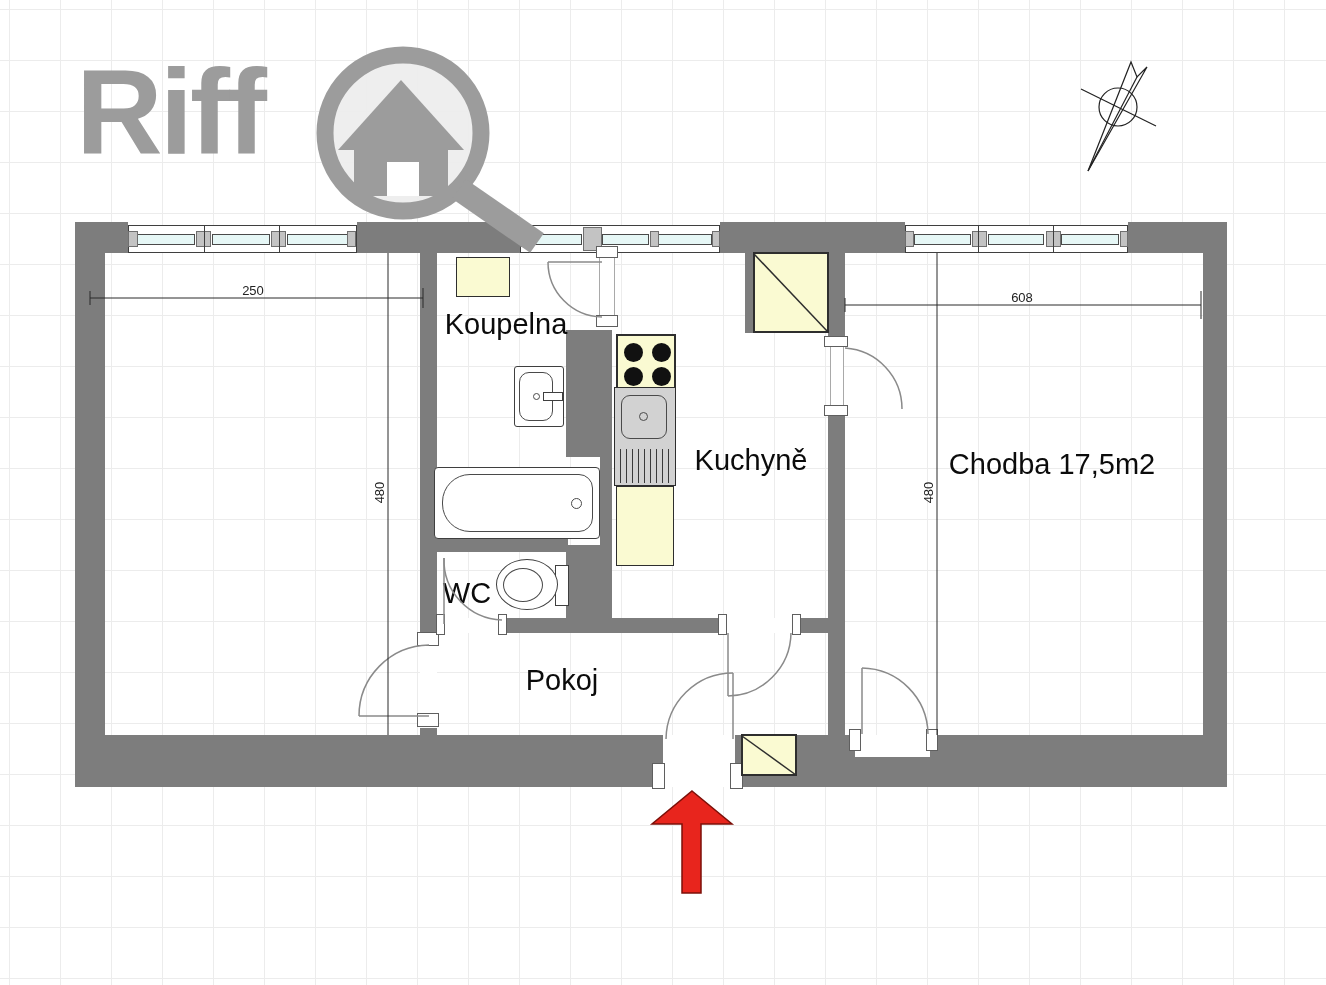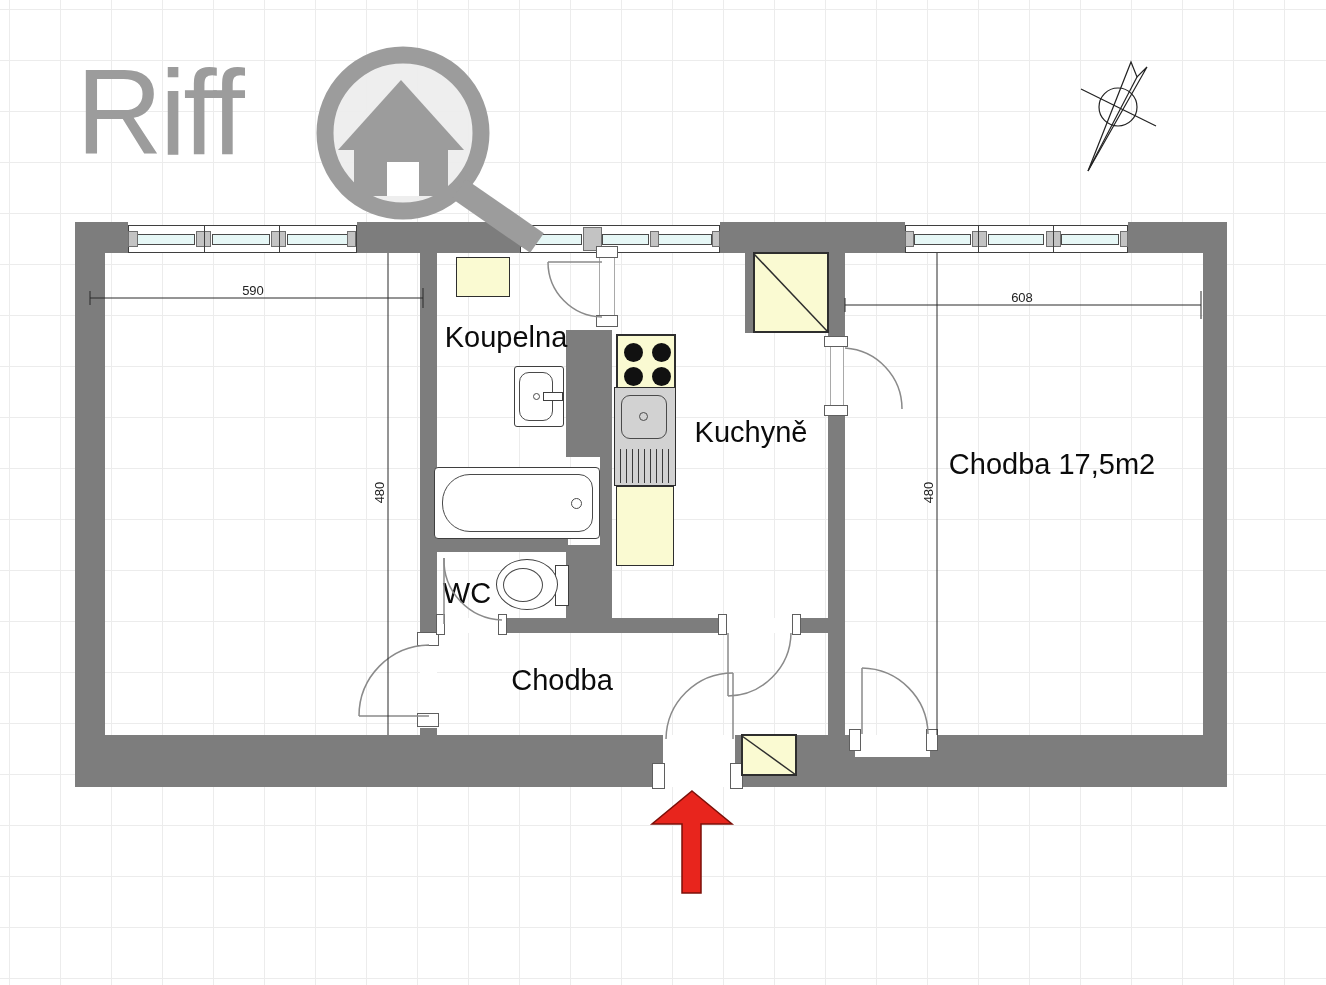--- a/index.html
+++ b/index.html
@@ -18,21 +18,21 @@
   .yellow{position:absolute;background:#fafad2;border:2px solid #2e2e2e;box-sizing:border-box;}
   .fix{position:absolute;background:#fff;border:1.5px solid #3f3f3f;box-sizing:border-box;}
   .gfix{position:absolute;background:#d2d2d2;border:1.5px solid #2e2e2e;box-sizing:border-box;}
   .sub{position:absolute;border:1.3px solid #4a4a4a;box-sizing:border-box;background:transparent;}
   .burner{position:absolute;width:19px;height:19px;border-radius:50%;background:#111;}
   .hatch{position:absolute;background:repeating-linear-gradient(90deg,#3a3a3a 0,#3a3a3a 1px,transparent 1px,transparent 6px);}
   .lbl{position:absolute;font-size:29px;color:#0b0b0b;text-align:center;white-space:nowrap;}
   .dim{position:absolute;font-size:13px;color:#222;text-align:center;white-space:nowrap;}
   .rot{transform:rotate(-90deg);transform-origin:center center;}
   .overlay{position:absolute;left:0;top:0;z-index:12;pointer-events:none;}
-  #brandtext{position:absolute;left:76px;top:52px;z-index:30;font-size:120px;font-weight:normal;
+  #brandtext{position:absolute;left:76px;top:52px;z-index:30;font-size:120px;font-weight:bold;
     letter-spacing:-3px;color:#9c9c9c;line-height:1;}
   #logosvg{position:absolute;left:0;top:0;z-index:31;pointer-events:none;}
 </style>
 </head>
 <body>
 
 <div id="canvas">
 
   <div class="wall" style="left:75px;top:222px;width:53px;height:31px"></div>
   <div class="wall" style="left:357px;top:222px;width:163px;height:31px"></div>
@@ -175,27 +175,27 @@
     <g stroke="#222" stroke-width="1.2" fill="none">
       <circle cx="1118" cy="107" r="19"></circle>
       <path d="M1081 89 L1156 126"></path>
       <path d="M1088 171 L1131 62 L1137 77 L1147 67 L1088 171"></path>
       <path d="M1088 171 L1137 77"></path>
     </g>
 
     <polygon points="692,791 732,824 701,824 701,893 682,893 682,824 652,824" fill="#e8251d" stroke="#7c0f08" stroke-width="1.5"></polygon>
   </svg>
 
-  <div class="lbl" style="left:426px;top:321px;width:160px">Koupelna</div>
-  <div class="lbl" style="left:671px;top:416px;width:160px">Kuchyně</div>
+  <div class="lbl" style="left:426px;top:308px;width:160px">Koupelna</div>
+  <div class="lbl" style="left:671px;top:444px;width:160px">Kuchyně</div>
   <div class="lbl" style="left:436px;top:577px;width:62px">WC</div>
-  <div class="lbl" style="left:482px;top:664px;width:160px">Chodba</div>
+  <div class="lbl" style="left:482px;top:664px;width:160px">Pokoj</div>
   <div class="lbl" style="left:932px;top:448px;width:240px">Chodba 17,5m2</div>
 
-  <div class="dim" style="left:233px;top:283px;width:40px">590</div>
+  <div class="dim" style="left:233px;top:283px;width:40px">250</div>
   <div class="dim" style="left:1002px;top:290px;width:40px">608</div>
   <div class="dim rot" style="left:361px;top:485px;width:36px">480</div>
   <div class="dim rot" style="left:910px;top:485px;width:36px">480</div>
 
   <div id="brandtext">Riff</div>
   <svg id="logosvg" width="600" height="280" viewBox="0 0 600 280">
     <g>
       <circle cx="403" cy="133" r="78" fill="#ededed" fill-opacity="0.92" stroke="#9c9c9c" stroke-width="17"></circle>
       <line x1="459" y1="189" x2="537" y2="243" stroke="#9c9c9c" stroke-width="24"></line>
       <polygon points="401,80 338,150 464,150" fill="#9c9c9c"></polygon>

